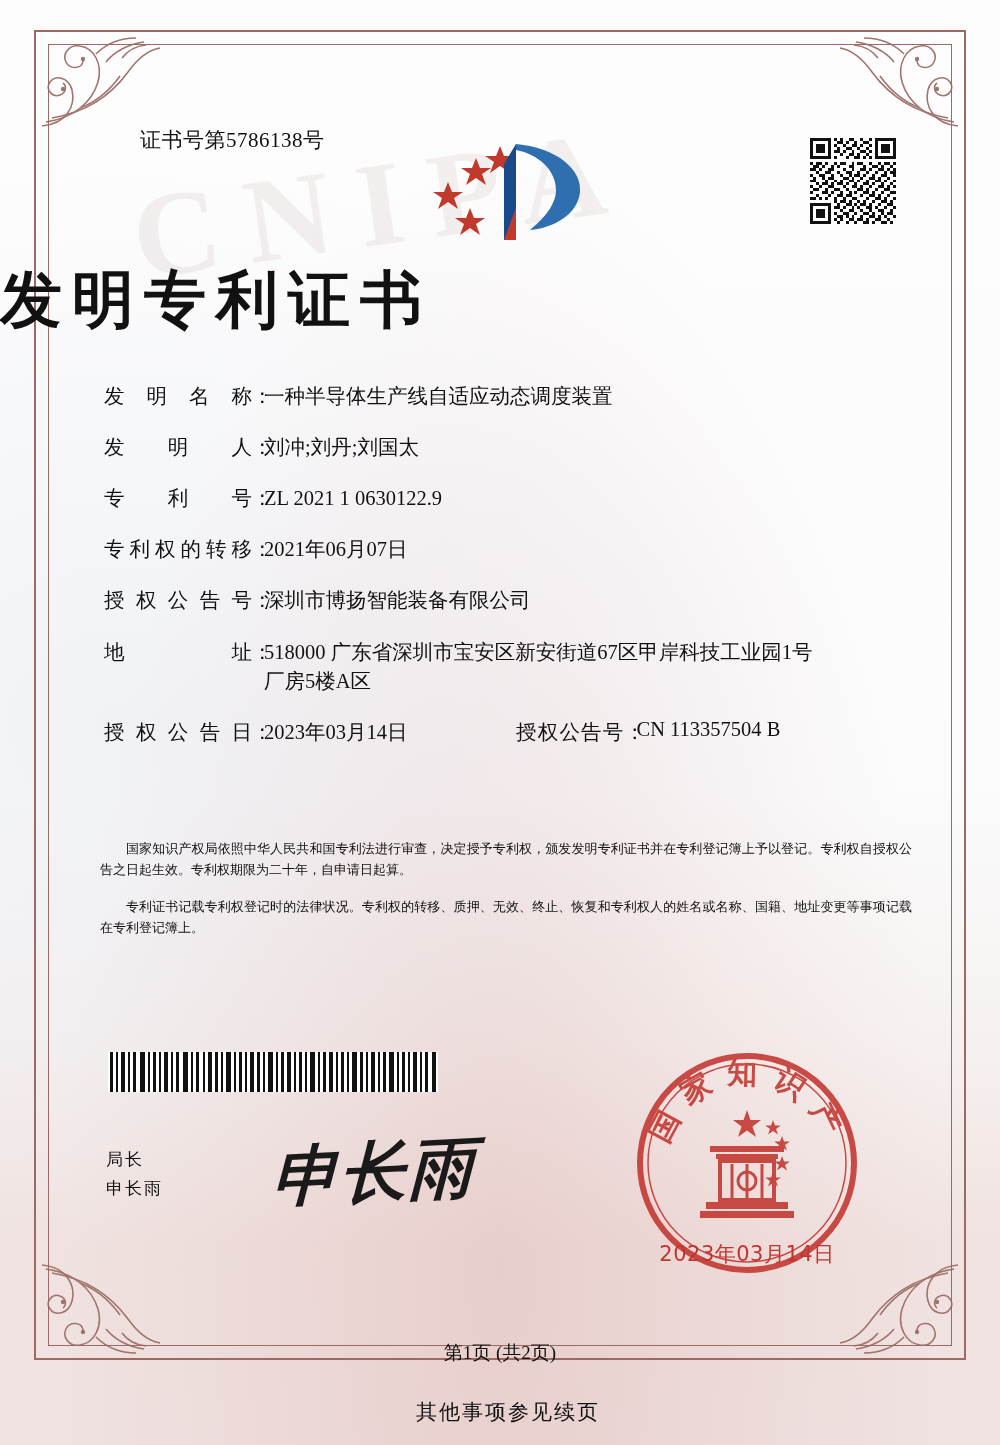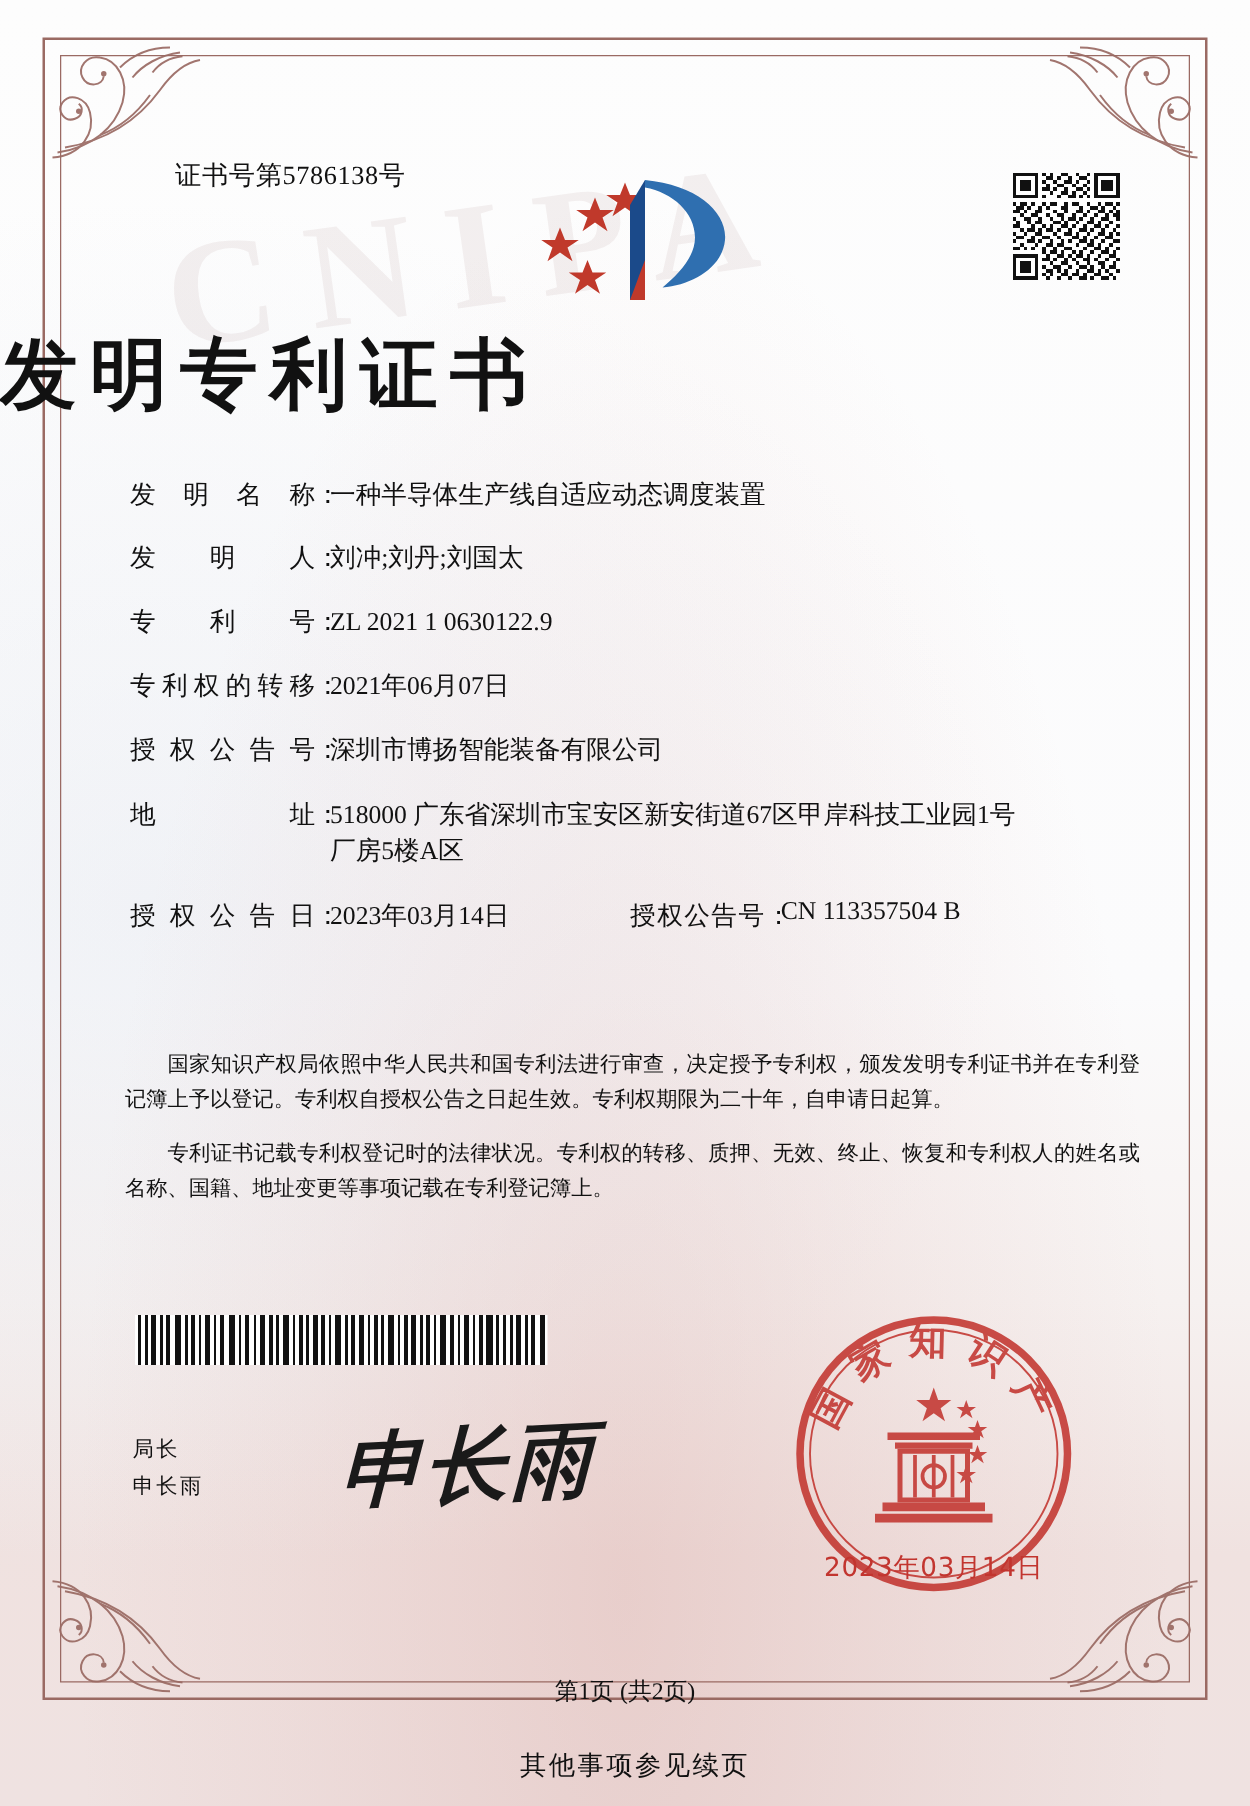--- a/index.html
+++ b/index.html
@@ -144,40 +144,41 @@
   .field-value.wrap {
     max-width: 560px;
   }
 
   .row-split {
     display: flex;
     align-items: flex-end;
     font-size: 20.5px;
     color: #111;
     margin-top: 4px;
+    gap: 12px;
   }
   .row-split .left  { width: 400px; display:flex; }
   .row-split .right { display:flex; }
   .row-split .lbl-a {
     width: 148px; flex: 0 0 148px;
     text-align: justify; text-align-last: justify;
     white-space: nowrap;
   }
   .row-split .lbl-b {
     flex: 0 0 auto;
     white-space: nowrap;
     letter-spacing: 1.2px;
   }
 
   
   .paras {
     position: absolute;
     left: 100px; top: 838px;
     width: 812px;
-    font-size: 17px;
+    font-size: 13px;
     line-height: 1.62;
     color: #111;
     text-align: justify;
   }
   .paras p { margin: 0 0 16px 0; text-indent: 2em; }
 
   
   .barcode {
     position: absolute;
     left: 108px; top: 1052px;

